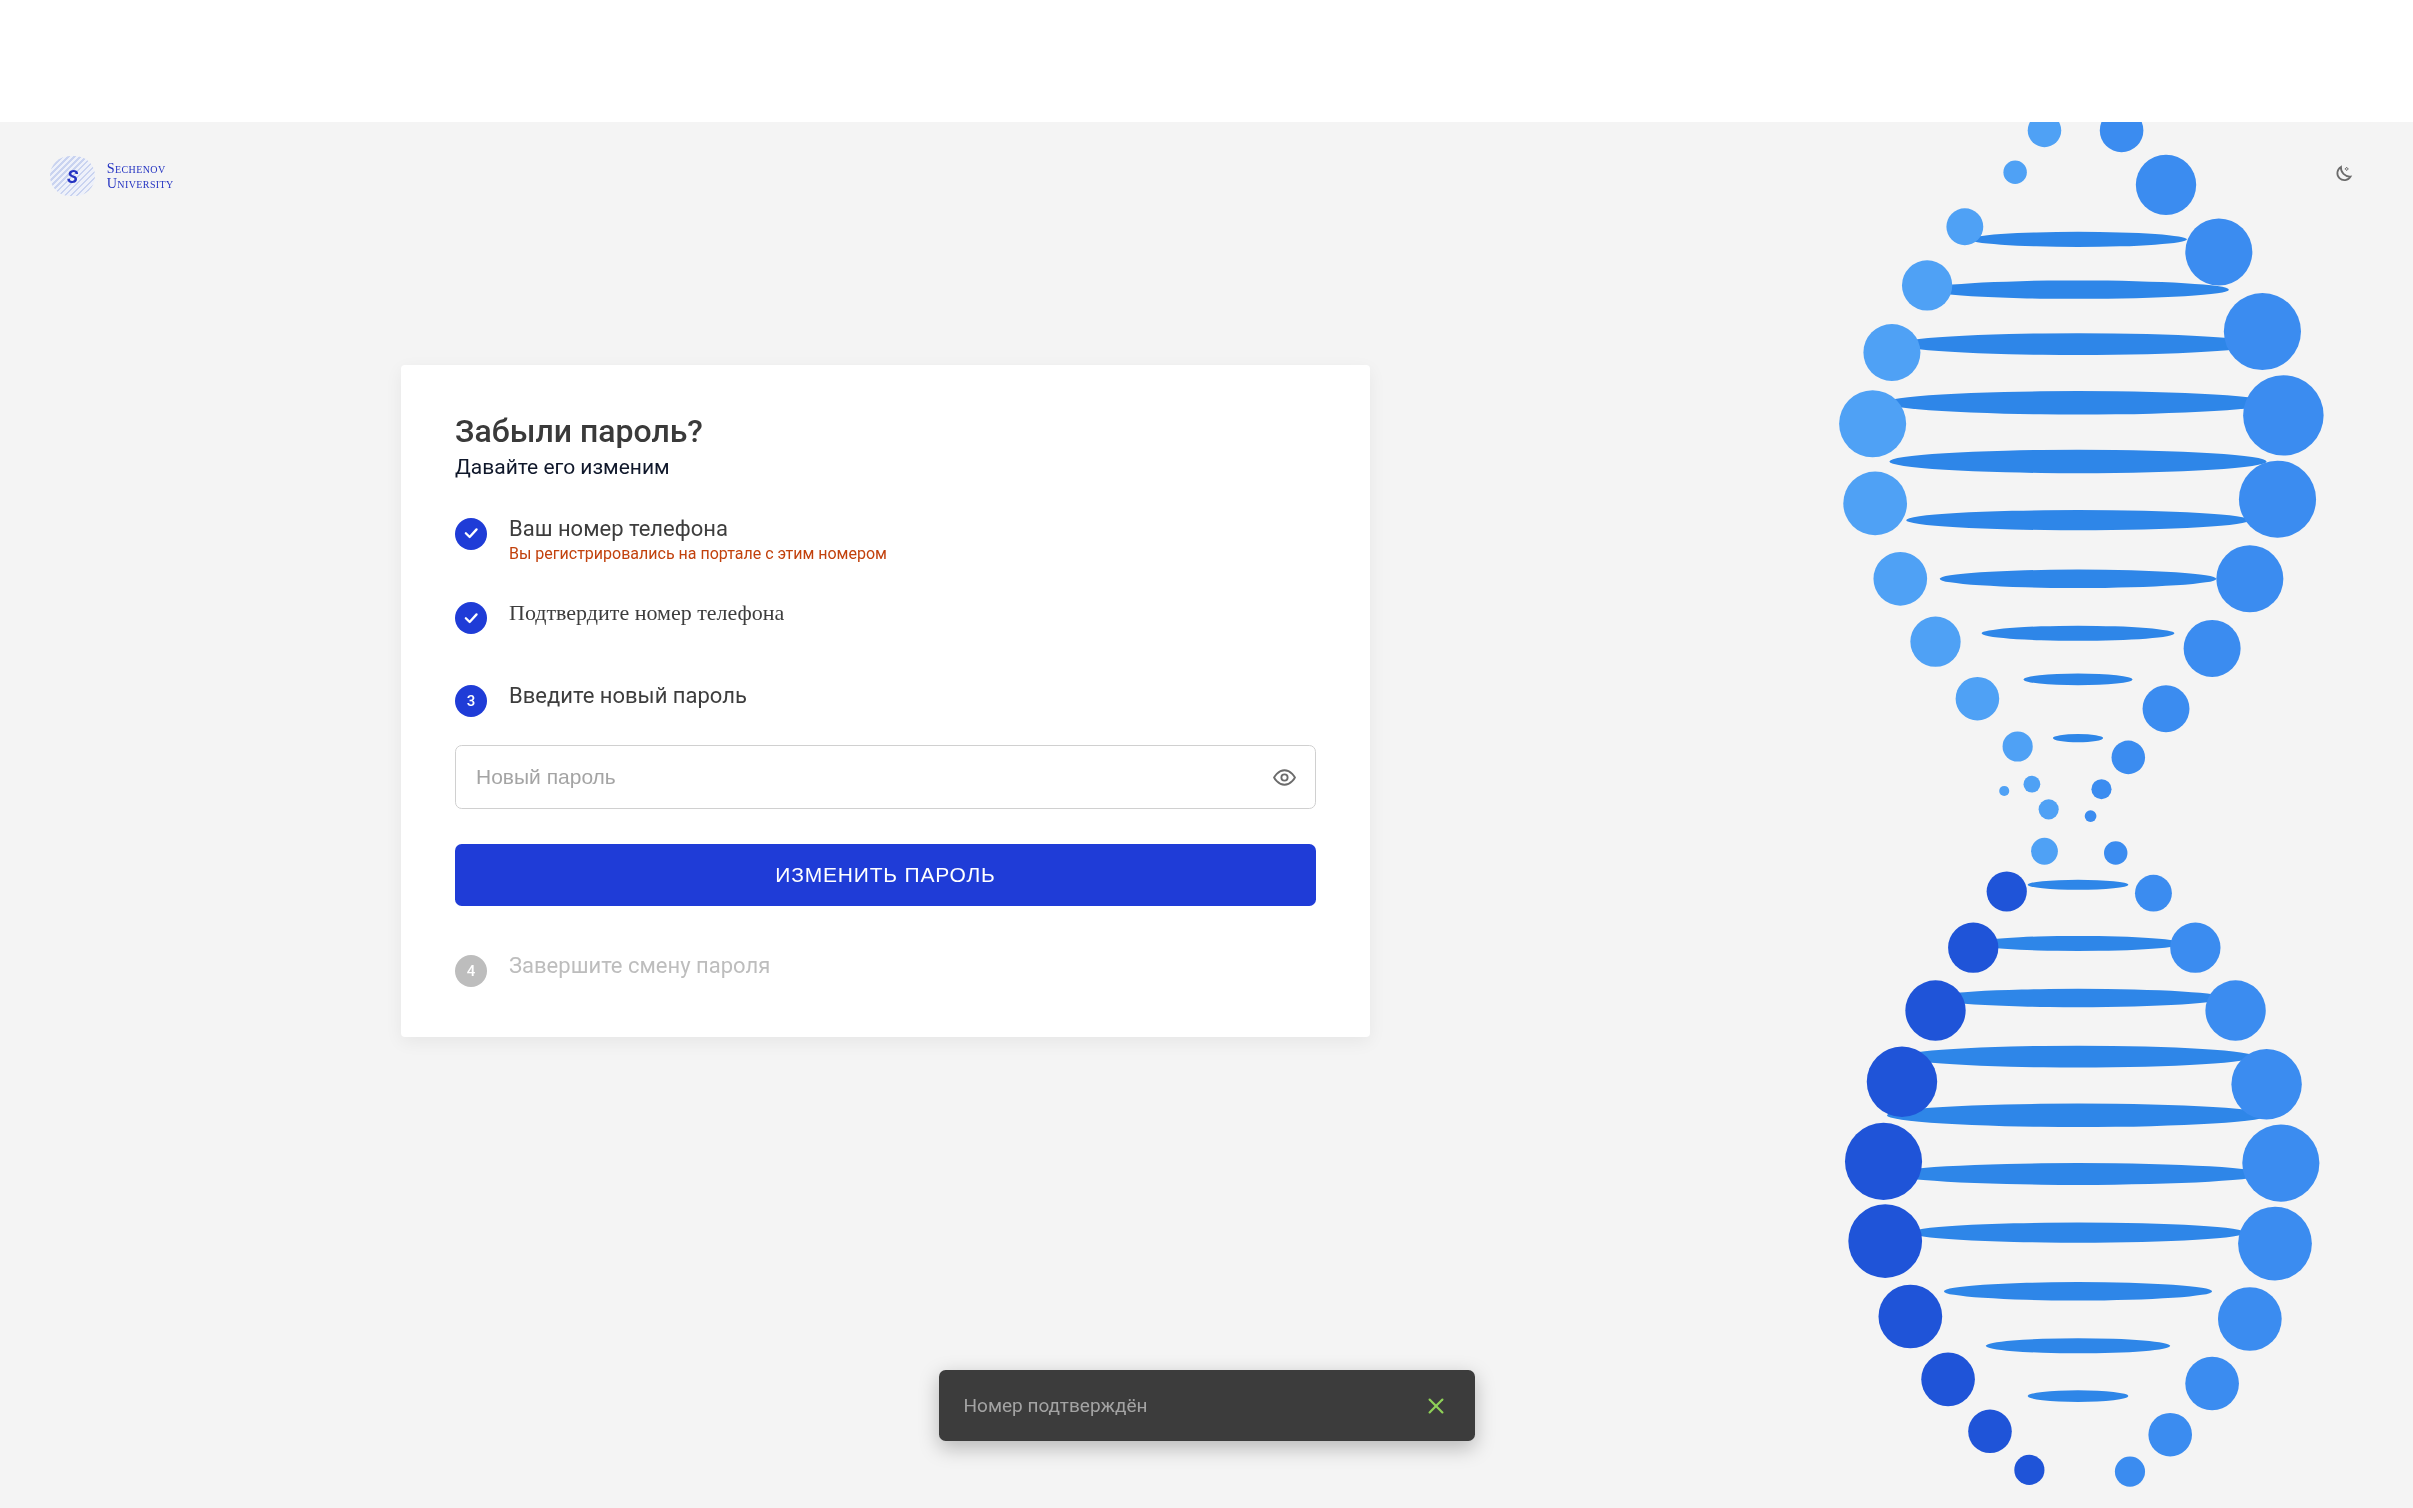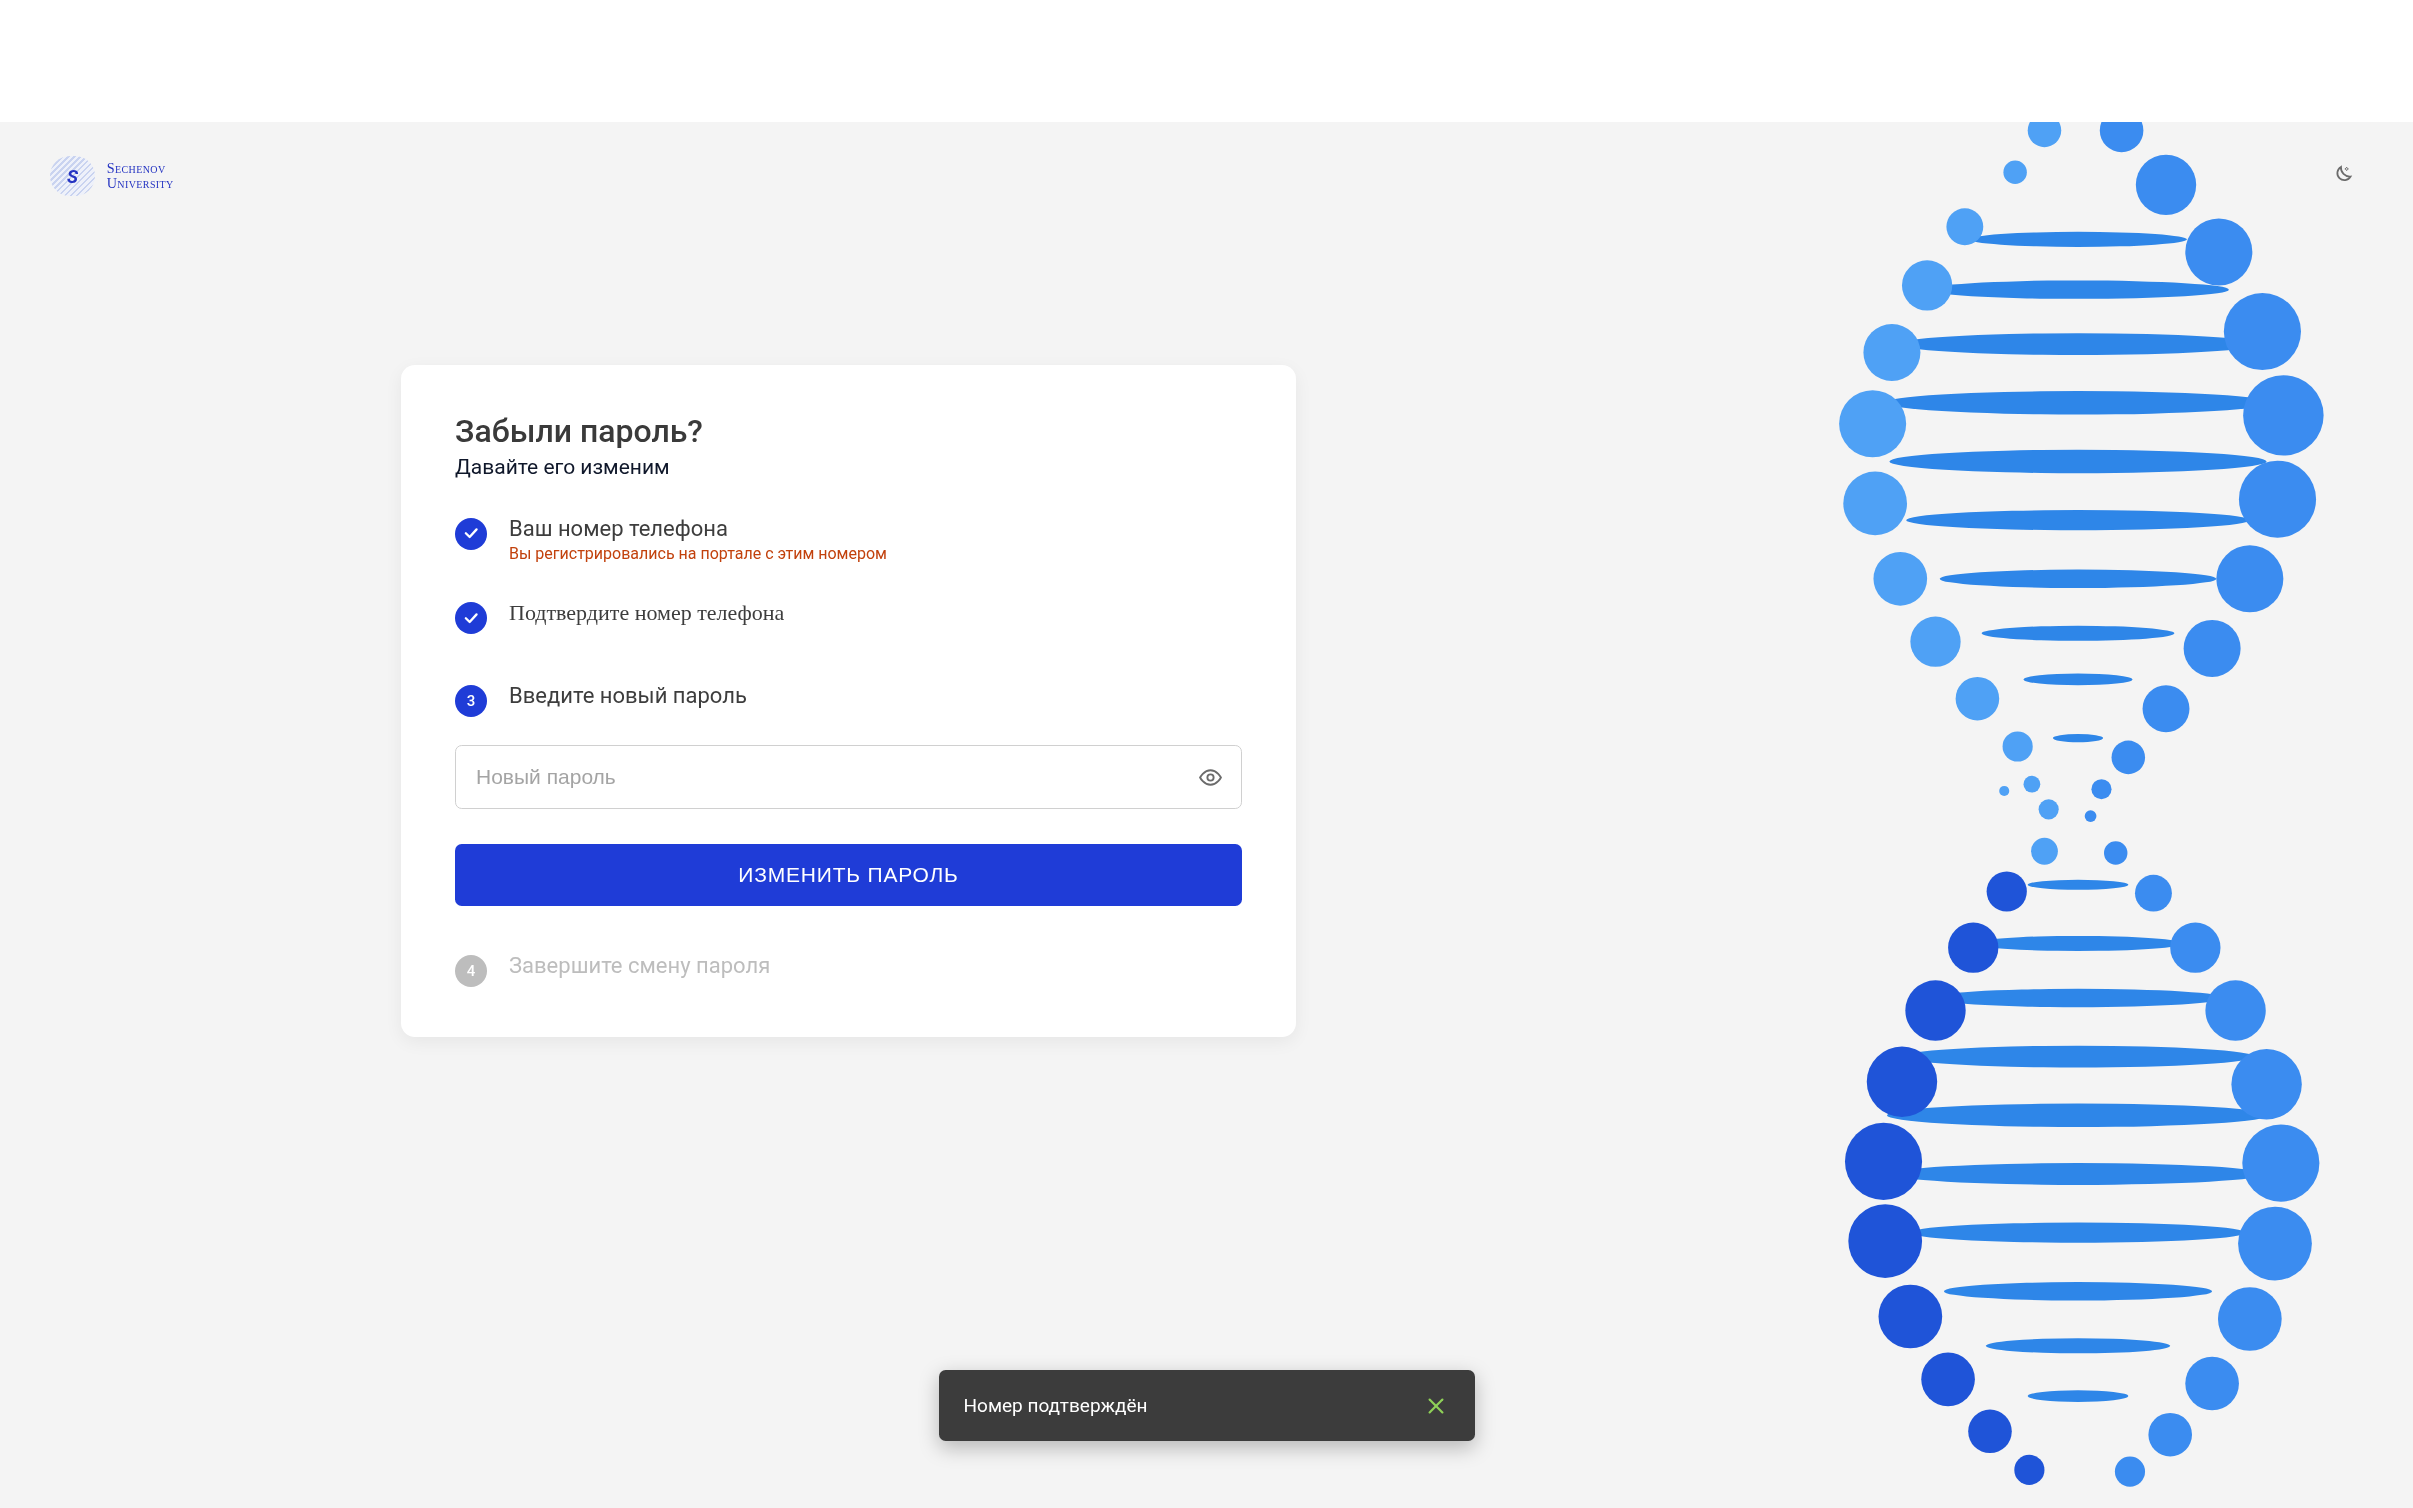--- a/index.html
+++ b/index.html
@@ -18,21 +18,21 @@
     position: relative; border-radius: 22px;}
   .logo-circle::after { content: 'S'; position: absolute; inset: 0; display:flex; align-items:center; justify-content:center; font-weight: 700; font-style: italic; color:#2534c2; font-size: 18.4px;}
   .logo-text { display:flex; flex-direction:column; line-height:1.05; font-family: Georgia, 'Times New Roman', serif; color:#2534c2; font-size: 14.2px; letter-spacing: 0.4px; }
   .logo-text .line1 { font-variant: small-caps; }
   .logo-text .line2 { font-variant: small-caps; }
 
   .theme-toggle { width: 34px; height: 34px; display:flex; align-items:center; justify-content:center; cursor:pointer; color:#6b6b6b; }
   .theme-toggle svg { width: 23.5px; height: 23.5px; stroke: currentColor; fill: none; stroke-width:1.8;}
 
   
-  .card { position:absolute; top: 243px; left: 401px; width: 895px; background:#ffffff; border-radius: 14px; box-shadow: 0 5px 18.4px rgba(0,0,0,0.06); padding: 47px 54px 50px 54px; }
+  .card { position:absolute; top: 243px; left: 401px; width: 969px; background:#ffffff; border-radius: 4px; box-shadow: 0 5px 18.4px rgba(0,0,0,0.06); padding: 47px 54px 50px 54px; }
 
   .card h1 { font-size: 32px; font-weight: 500; color:#3a3a3a; margin-bottom: 5px; }
   .card .subtitle { font-size: 21px; color:#0f172a; margin-bottom: 37px; }
 
   .step-row { display:flex; align-items:flex-start; gap: 22px; margin-bottom: 37px; }
   .step-row.active { margin-bottom: 28.5px; }
   .step-row.disabled .step-title { color:#bdbdbd; }
   .bullet { flex:0 0 32px; width:32px; height:32px; border-radius:50%; display:flex; align-items:center; justify-content:center; margin-top:1.7px;}
   .bullet.done { background:#1f3cd7; }
   .bullet.done svg { width:18.4px; height:18.4px; stroke:#fff; stroke-width:3; fill:none; stroke-linecap:round; stroke-linejoin:round;}
@@ -46,21 +46,21 @@
 
   .input-wrap { position:relative; width:100%; }
   .text-input { width:100%; height:64px; border:0.8px solid #d0d0d0; border-radius:6.7px; padding:0 71px 0 20px; font-size:21px; color:#1d4ed8; background:#fff; outline:none; }
   .text-input::placeholder { color:#a4a4a4; }
   .eye-btn { position:absolute; right:15px; top:50%; transform:translateY(-50%); width:34px; height:34px; display:flex; align-items:center; justify-content:center; cursor:pointer; color:#6b6b6b; background:none; border:none;}
   .eye-btn svg { width:25px; height:25px; stroke:currentColor; fill:none; stroke-width:1.8;}
 
   .primary-btn { width:100%; height:62px; margin-top:35px; background:#1f3cd7; color:#fff; border:none; border-radius:6.7px; font-size:21px; font-weight:500; letter-spacing:0.8px; cursor:pointer; }
 
   
-  .toast { position:absolute; left:50%; transform:translateX(-50%); bottom:67px; min-width:536px; background:#3c3c3c; color:#ffffff; border-radius:6.7px; padding:22px 25px; display:flex; align-items:center; justify-content:space-between; box-shadow:0 6.7px 20px rgba(0,0,0,0.25); font-size:19px; }
+  .toast { position:absolute; left:50%; transform:translateX(-50%); bottom:67px; min-width:536px; background:#3c3c3c; color:#a3a3a3; border-radius:6.7px; padding:22px 25px; display:flex; align-items:center; justify-content:space-between; box-shadow:0 6.7px 20px rgba(0,0,0,0.25); font-size:19px; }
   .toast .toast-close { width:27px; height:27px; display:flex; align-items:center; justify-content:center; cursor:pointer; }
   .toast .toast-close svg { width:22px; height:22px; stroke:#8fd158; stroke-width:2.4; fill:none; stroke-linecap:round;}
 
   
   .dna { position:absolute; top:0; right:50px; width:570px; height:1425px; pointer-events:none; }
   .dna ellipse.rung { fill:#2e86e8; }
   .dna circle.node { fill:#3b8cf0; }
   .dna circle.nodeL { fill:#4fa1f5; }
   .dna circle.nodeD { fill:#1f54d8; }
 </style>

